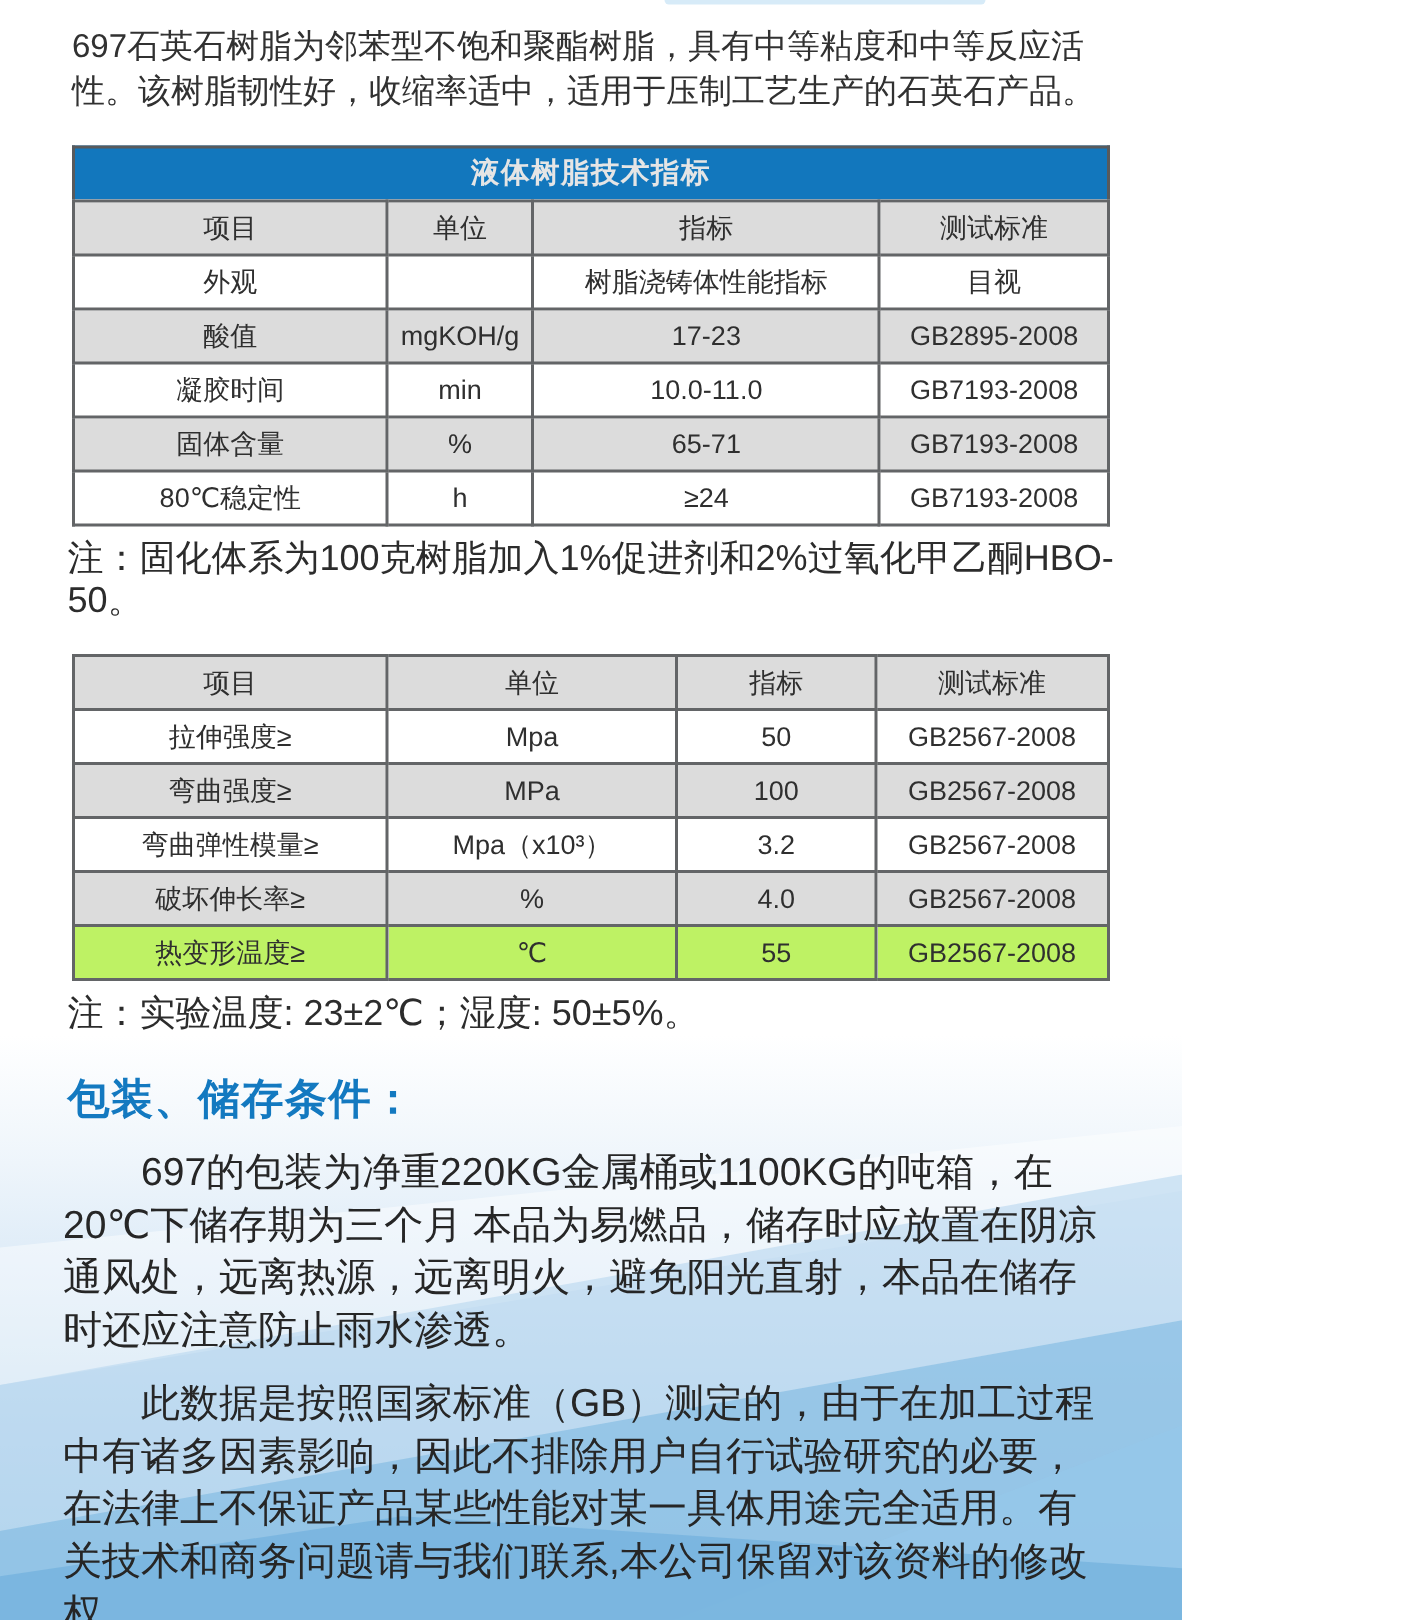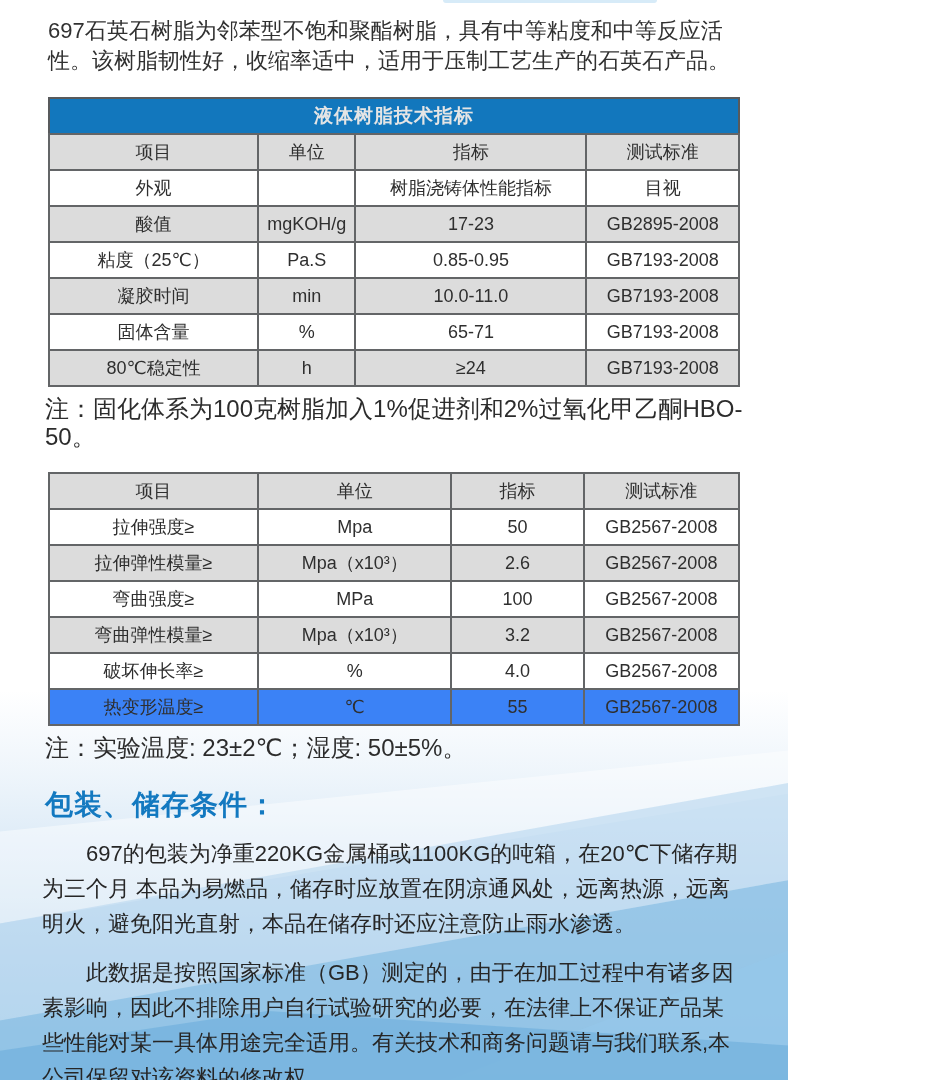--- a/index.html
+++ b/index.html
@@ -61,41 +61,41 @@
   th,td{
     border:2px solid #636567;
     height:34px;padding:0 4px;
     text-align:center;vertical-align:middle;
     font-size:18px;font-weight:normal;color:#2f2f2f;
     overflow:hidden;white-space:nowrap;
   }
   thead th{background:var(--row-gray,#dcdcdc);}
   tbody tr:nth-child(even) td{background:var(--row-gray,#dcdcdc);}
   tbody tr:nth-child(odd) td{background:#ffffff;}
-  #casting-table tbody tr:last-child td{background:#3b82f6;}
+  #casting-table tbody tr:last-child td{background:#bef264;}
   
   .t1-c1{width:30.3%;} .t1-c2{width:14.1%;} .t1-c3{width:33.5%;} .t1-c4{width:22.1%;}
   .t2-c1{width:30.3%;} .t2-c2{width:28.0%;} .t2-c3{width:19.2%;} .t2-c4{width:22.5%;}
   
   .note{
     position:relative;
     margin:0;padding:8px 40px 0 45px;
     font-size:24px;line-height:28px;color:#2c2c2c;
   }
   .sec-heading{
     position:relative;
     margin:0;padding:26px 40px 0 45px;
     font-size:28px;line-height:34px;font-weight:bold;
     color:var(--heading-blue,#1379c0);
     letter-spacing:1px;
   }
   .body-para{
     position:relative;
     margin:0;padding:14px 46px 0 42px;
-    font-size:22px;line-height:35px;color:#262626;
+    font-size:26px;line-height:35px;color:#262626;
     text-indent:2em;
   }
 </style>
 </head>
 <body>
 
 <div class="page">
 
   <div class="bg">
     <div class="bg-grad"></div>
@@ -133,26 +133,20 @@
             <td>树脂浇铸体性能指标</td>
             <td>目视</td>
           </tr>
           <tr>
             <td>酸值</td>
             <td>mgKOH/g</td>
             <td>17-23</td>
             <td>GB2895-2008</td>
           </tr>
           <tr>
-            <td>粘度（25℃）</td>
-            <td>Pa.S</td>
-            <td>0.85-0.95</td>
-            <td>GB7193-2008</td>
-          </tr>
-          <tr>
             <td>凝胶时间</td>
             <td>min</td>
             <td>10.0-11.0</td>
             <td>GB7193-2008</td>
           </tr>
           <tr>
             <td>固体含量</td>
             <td>%</td>
             <td>65-71</td>
             <td>GB7193-2008</td>
@@ -185,26 +179,20 @@
           </tr>
       </thead>
       <tbody>
           <tr>
             <td>拉伸强度≥</td>
             <td>Mpa</td>
             <td>50</td>
             <td>GB2567-2008</td>
           </tr>
           <tr>
-            <td>拉伸弹性模量≥</td>
-            <td>Mpa（x10³）</td>
-            <td>2.6</td>
-            <td>GB2567-2008</td>
-          </tr>
-          <tr>
             <td>弯曲强度≥</td>
             <td>MPa</td>
             <td>100</td>
             <td>GB2567-2008</td>
           </tr>
           <tr>
             <td>弯曲弹性模量≥</td>
             <td>Mpa（x10³）</td>
             <td>3.2</td>
             <td>GB2567-2008</td>

